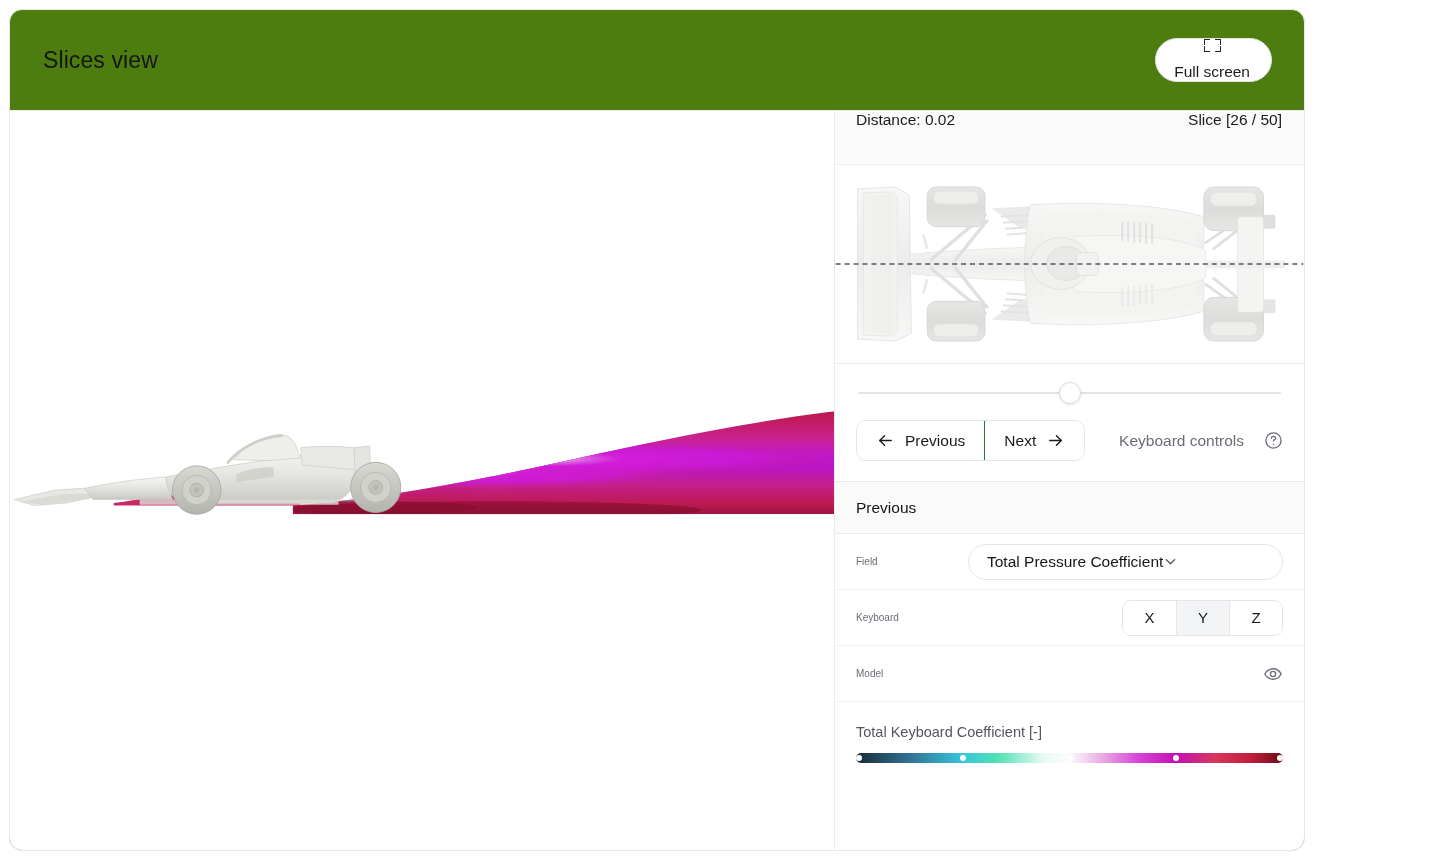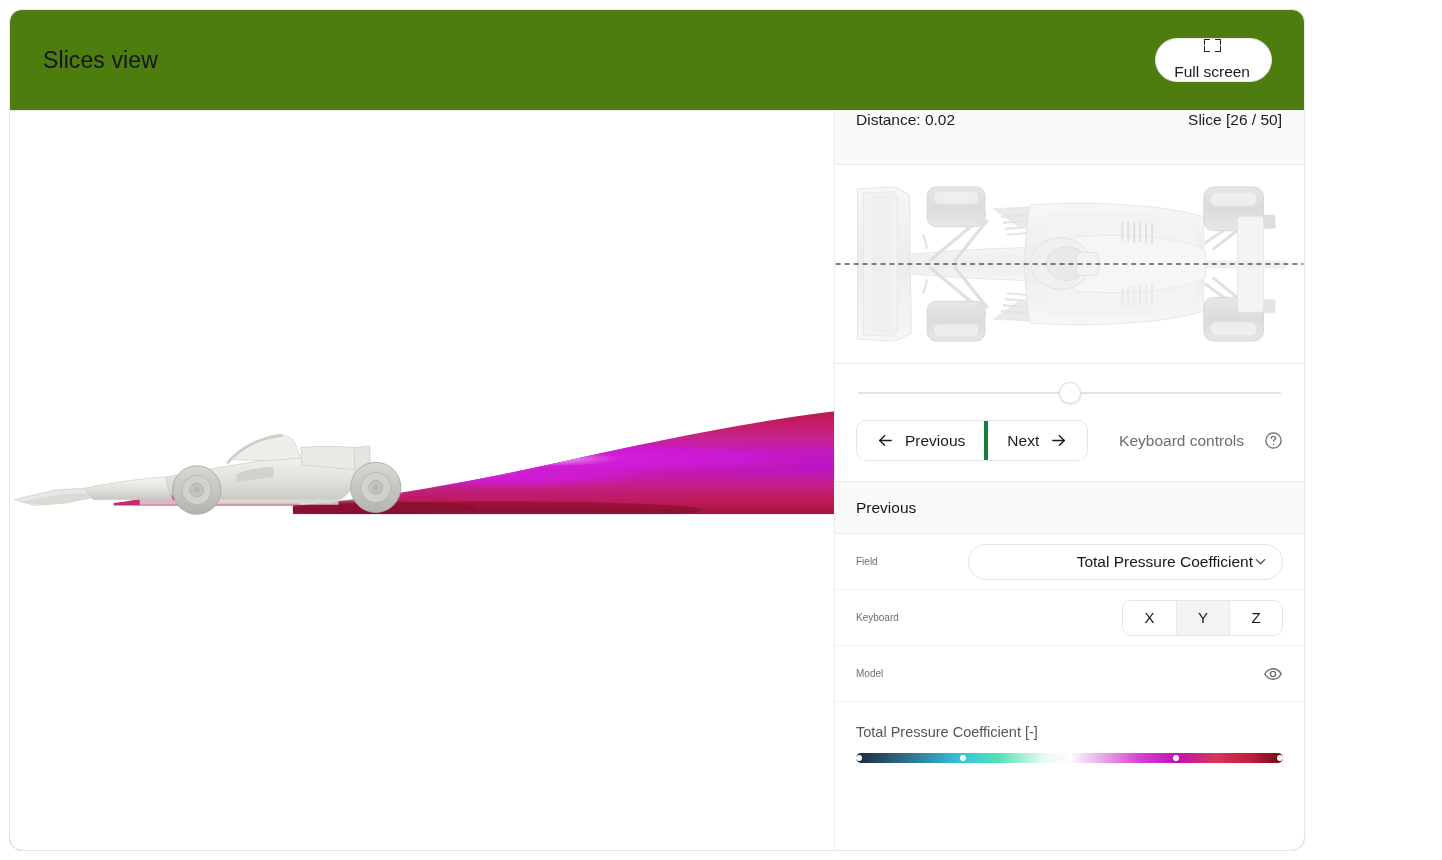--- a/index.html
+++ b/index.html
@@ -115,21 +115,21 @@
   }
   .nav-row { display: flex; align-items: center; justify-content: space-between; }
   .seg-group { display: flex; border: 1px solid #e4e4e9; border-radius: 10px; overflow: hidden; height: 41px; }
   .seg-btn {
     display: flex; align-items: center; gap: 10px;
     padding: 0 19px;
     background: #fff; border: none;
     font-size: 15.5px; color: #1b1b1f; cursor: pointer;
     font-family: inherit;
   }
-  .seg-btn + .seg-btn { border-left: 4px solid #15803d; }
+  .seg-btn + .seg-btn { border-left: 1px solid #15803d; }
   .kbd-row { display: flex; align-items: center; gap: 20px; color: #6c6c76; font-size: 15.5px; cursor: pointer; }
   .q-icon { width: 19px; height: 19px; }
 
   
   .section-head {
     height: 52px; min-height: 52px;
     background: #fafafb;
     border-bottom: 1px solid #ececf0;
     display: flex; align-items: center;
     padding: 0 21px;
@@ -138,21 +138,21 @@
 
   
   .opt-row {
     height: 56px; min-height: 56px;
     display: flex; align-items: center; justify-content: space-between;
     padding: 0 21px;
     border-bottom: 1px solid #f0f0f3;
   }
   .opt-label { font-size: 10px; color: #6c6c76; }
   .select-box {
-    display: flex; align-items: center; justify-content: flex-end;
+    display: flex; align-items: center; justify-content: flex-start;
     width: 315px; height: 36px;
     border: 1px solid #e4e4e9; border-radius: 18px;
     padding: 0 14px 0 18px;
     background: #fff; cursor: pointer;
     font-size: 15.5px; color: #16161a;
   }
   .chev { width: 15px; height: 15px; }
   .xyz-group { display: flex; border: 1px solid #e4e4e9; border-radius: 9px; overflow: hidden; height: 36px; }
   .xyz-btn {
     width: 53px; display: flex; align-items: center; justify-content: center;
@@ -433,21 +433,21 @@
       <div class="opt-row">
         <span class="opt-label">Model</span>
         <svg class="eye-icon" viewBox="0 0 20 20" fill="none" stroke="#6c6c76" stroke-width="1.4">
           <path d="M1.8 10S4.8 4.8 10 4.8 18.2 10 18.2 10 15.2 15.2 10 15.2 1.8 10 1.8 10Z"></path>
           <circle cx="10" cy="10" r="2.6"></circle>
         </svg>
       </div>
 
 
       <div class="scale-body">
-        <div class="scale-title">Total Pressure Coefficient [-]</div>
+        <div class="scale-title">Total Keyboard Coefficient [-]</div>
         <div class="bar-wrap">
           <div class="bar" id="colorbar" style="background: linear-gradient(to right, rgb(26, 43, 56) 0%, rgb(47, 111, 143) 12%, rgb(53, 199, 221) 25%, rgb(79, 224, 180) 33%, rgb(233, 251, 243) 44%, rgb(253, 251, 254) 50%, rgb(232, 166, 228) 58%, rgb(214, 70, 214) 66%, rgb(196, 15, 178) 75%, rgb(216, 54, 95) 84%, rgb(196, 30, 60) 92%, rgb(109, 11, 23) 100%);"></div>
           <div class="bar-dot" style="left:0.8%"></div>
           <div class="bar-dot" style="left:25%"></div>
           <div class="bar-dot" style="left:50%"></div>
           <div class="bar-dot" style="left:75%"></div>
           <div class="bar-dot" style="left:99.2%"></div>
         </div>
       </div>
 

